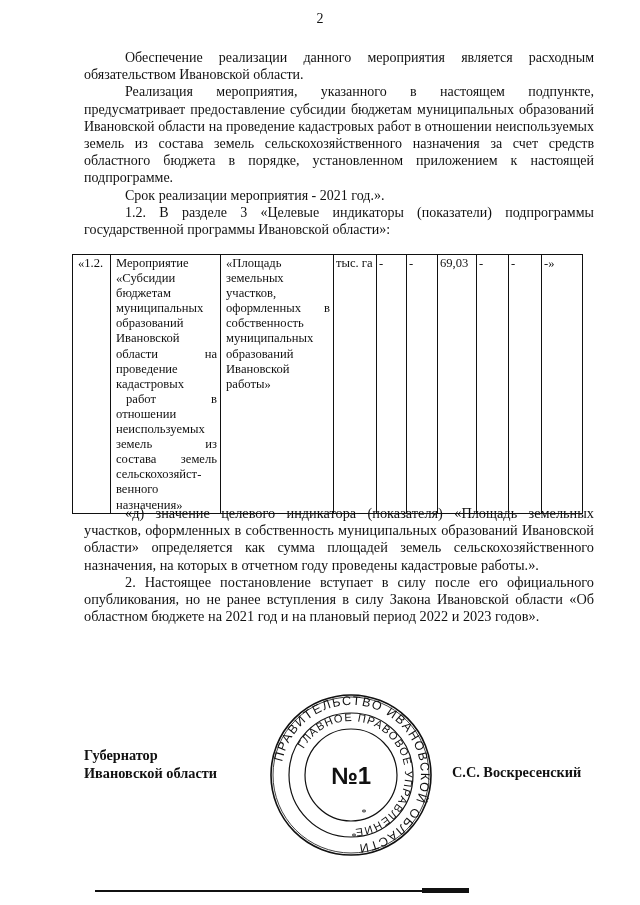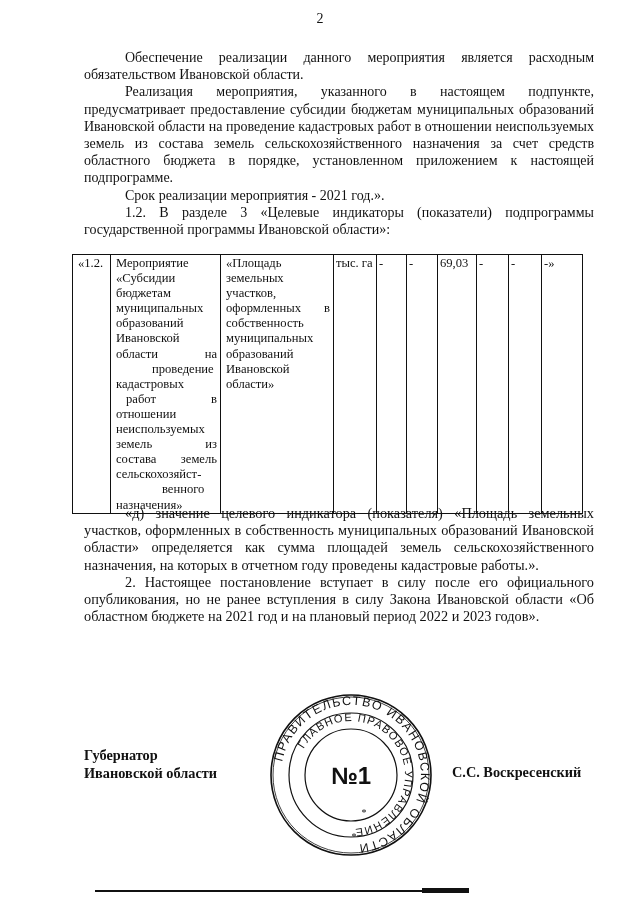--- a/index.html
+++ b/index.html
@@ -51,41 +51,41 @@
       <tr>
     <td>«1.2.</td>
     <td class="j" id="event-cell">
           <span class="" style="display: block;">Мероприятие</span>
           <span class="" style="display: block;">«Субсидии</span>
           <span class="" style="display: block;">бюджетам</span>
           <span class="" style="display: block;">муниципальных</span>
           <span class="" style="display: block;">образований</span>
           <span class="" style="display: block;">Ивановской</span>
           <span class="jl" style="display: block;">области на</span>
-          <span class="" style="display: block; margin-left: 36px;">проведение</span>
+          <span class="" style="display: block;">проведение</span>
           <span class="" style="display: block;">кадастровых</span>
           <span class="jl" style="display: block; margin-left: 10px;">работ в</span>
           <span class="" style="display: block;">отношении</span>
           <span class="" style="display: block;">неиспользуемых</span>
           <span class="jl" style="display: block;">земель из</span>
           <span class="jl" style="display: block;">состава земель</span>
           <span class="" style="display: block;">сельскохозяйст-</span>
-          <span class="" style="display: block; margin-left: 46px;">венного</span>
+          <span class="" style="display: block;">венного</span>
           <span class="" style="display: block;">назначения»</span>
         </td>
     <td class="j" id="indicator-cell">
           <span class="" style="display: block;">«Площадь</span>
           <span class="" style="display: block;">земельных</span>
           <span class="" style="display: block;">участков,</span>
           <span class="jl" style="display: block;">оформленных в</span>
           <span class="" style="display: block;">собственность</span>
           <span class="" style="display: block;">муниципальных</span>
           <span class="" style="display: block;">образований</span>
           <span class="" style="display: block;">Ивановской</span>
-          <span class="" style="display: block;">области»</span>
+          <span class="" style="display: block;">работы»</span>
         </td>
     <td class="c">тыс. га</td>
     <td class="c">-</td>
     <td class="c">-</td>
     <td class="c">69,03</td>
     <td class="c">-</td>
     <td class="c">-</td>
     <td class="c">-»</td>
   </tr>
 </tbody>

